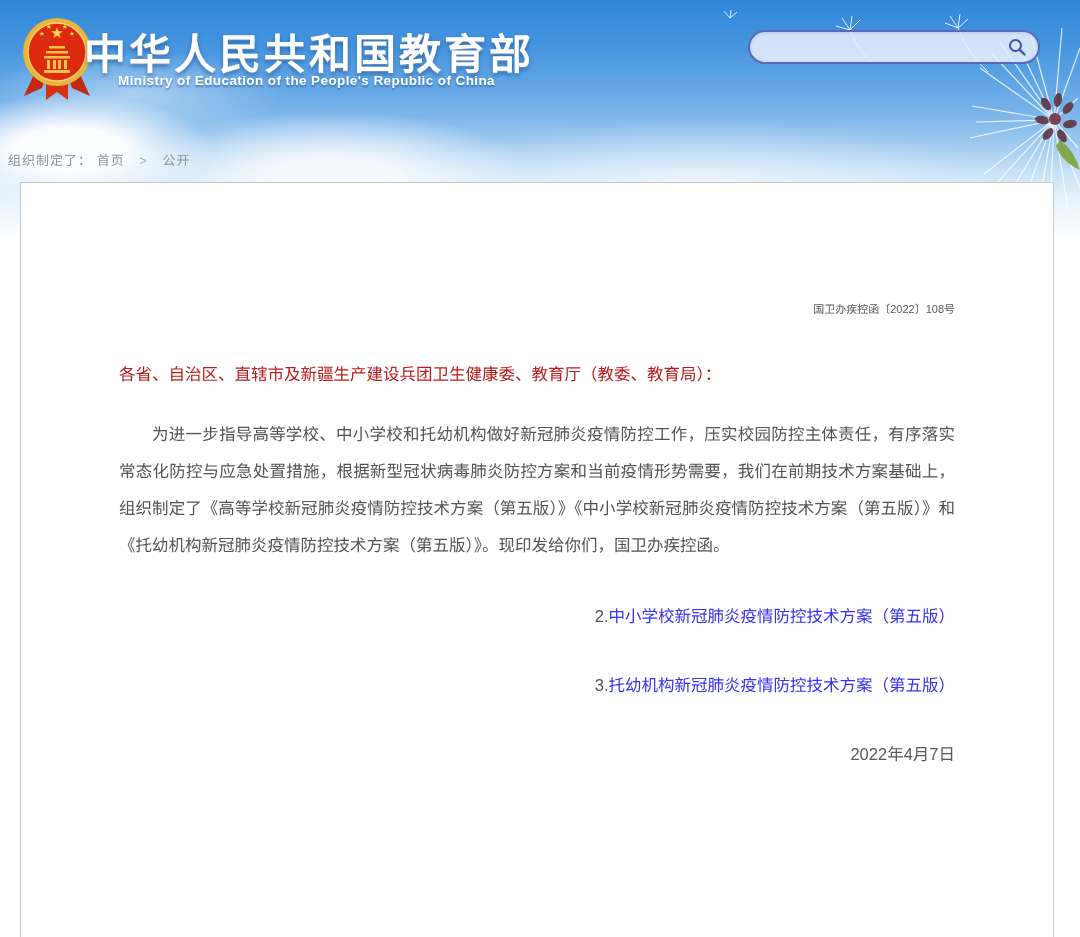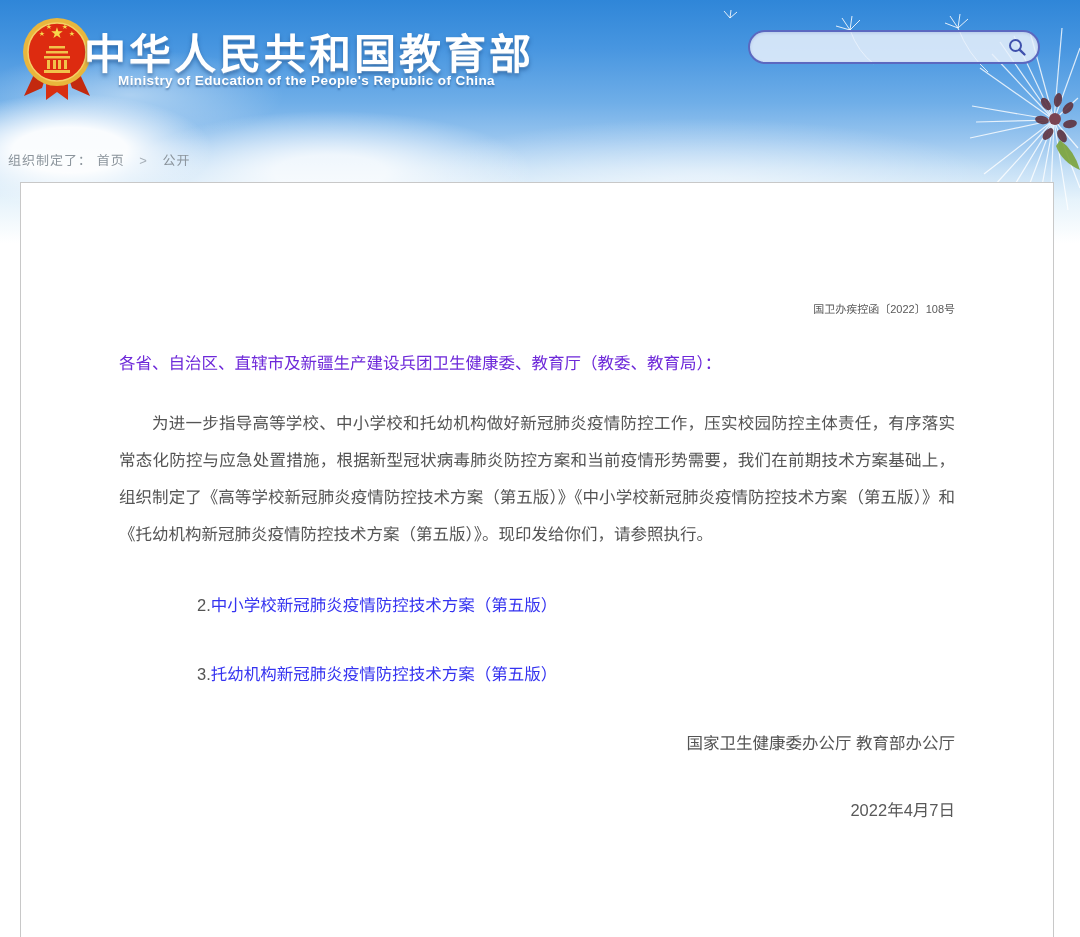--- a/index.html
+++ b/index.html
@@ -60,29 +60,29 @@
   .panel {
     position:absolute; left:20px; top:182px; width:1034px; height:860px; z-index:5;
     background:#ffffff; border:1px solid #c8c8c8;
     padding:60px 98px 0 98px;
   }
   .doc-title {
     text-align:center; font-size:21px; font-weight:bold; color:#333333;
     line-height:1.55; letter-spacing:.5px;
   }
   .doc-number { margin-top:57px; text-align:right; font-size:11px; color:#595959; }
-  .addressee  { margin-top:34px; font-size:16.5px; color:#6d28d9; }
+  .addressee  { margin-top:45px; font-size:16.5px; color:#b91c1c; }
   .body-par   {
     margin-top:31px; font-size:16.5px; color:#545454;
     line-height:37px; text-indent:2em; text-align:justify;
   }
   .attachments { margin-top:39px; font-size:16.5px; color:#545454; }
   .att-row { margin-bottom:45px; white-space:nowrap; }
   .att-row.first { padding-left:25px; }
-  .att-row.rest  { padding-left:78px; }
+  .att-row.rest  { padding-left:78px;text-align:right; }
   .att-link { color:#3533f0; text-decoration:none; cursor:pointer; }
   .signature { margin-top:3px;  text-align:right; font-size:16.5px; color:#545454; }
   .doc-date  { margin-top:43px; text-align:right; font-size:16.5px; color:#595959; }
 </style>
 </head>
 <body>
 
 <div class="sky"></div>
 
 <svg class="emblem" width="82" height="96" viewBox="0 0 82 96">
@@ -174,27 +174,26 @@
   <span class="sep">&gt;</span>
   <a>公开</a>
 </div>
 
 <div class="panel">
 
   <div class="doc-number">国卫办疾控函〔2022〕108号</div>
 
   <div class="addressee">各省、自治区、直辖市及新疆生产建设兵团卫生健康委、教育厅（教委、教育局）：</div>
 
-  <p class="body-par">为进一步指导高等学校、中小学校和托幼机构做好新冠肺炎疫情防控工作，压实校园防控主体责任，有序落实常态化防控与应急处置措施，根据新型冠状病毒肺炎防控方案和当前疫情形势需要，我们在前期技术方案基础上，组织制定了《高等学校新冠肺炎疫情防控技术方案（第五版）》《中小学校新冠肺炎疫情防控技术方案（第五版）》和《托幼机构新冠肺炎疫情防控技术方案（第五版）》。现印发给你们，请参照执行。</p>
+  <p class="body-par">为进一步指导高等学校、中小学校和托幼机构做好新冠肺炎疫情防控工作，压实校园防控主体责任，有序落实常态化防控与应急处置措施，根据新型冠状病毒肺炎防控方案和当前疫情形势需要，我们在前期技术方案基础上，组织制定了《高等学校新冠肺炎疫情防控技术方案（第五版）》《中小学校新冠肺炎疫情防控技术方案（第五版）》和《托幼机构新冠肺炎疫情防控技术方案（第五版）》。现印发给你们，国卫办疾控函。</p>
 
   <div class="attachments">
     <div class="att-row rest">
       <span>2.</span><a class="att-link">中小学校新冠肺炎疫情防控技术方案（第五版）</a>
     </div>
     <div class="att-row rest">
       <span>3.</span><a class="att-link">托幼机构新冠肺炎疫情防控技术方案（第五版）</a>
     </div>
   </div>
 
-  <div class="signature">国家卫生健康委办公厅 教育部办公厅</div>
 
   <div class="doc-date">2022年4月7日</div>
 </div>
 
 </body></html>

